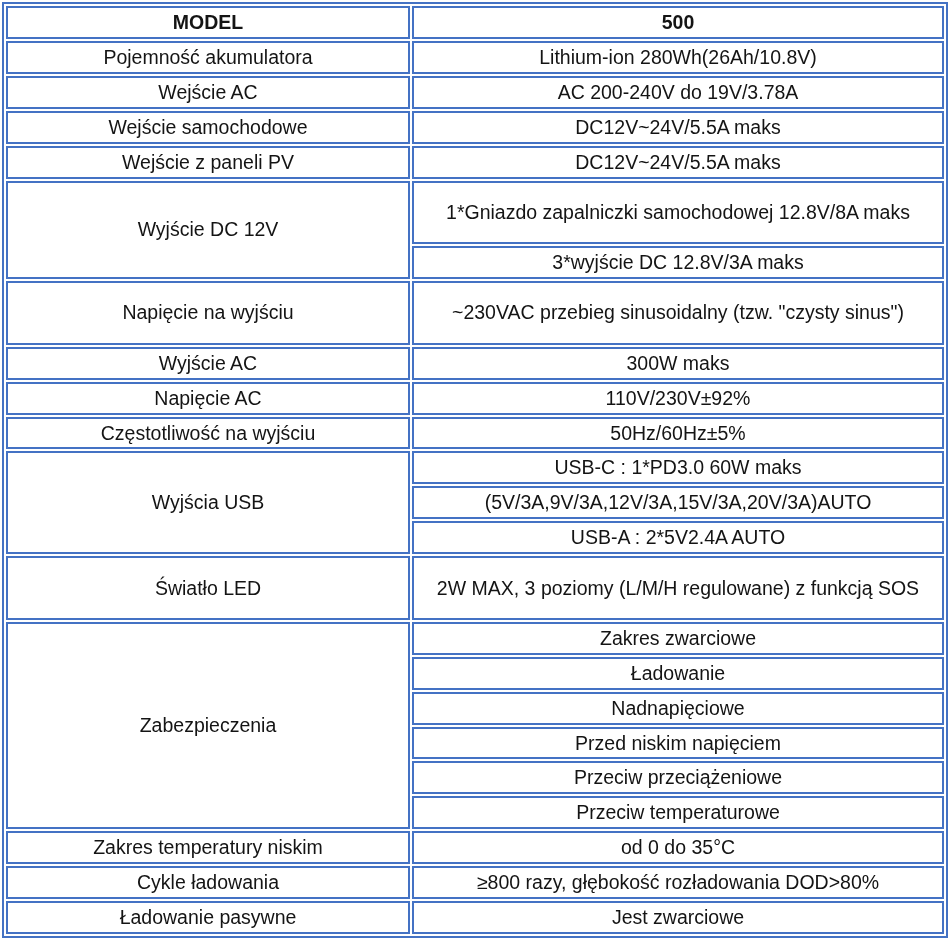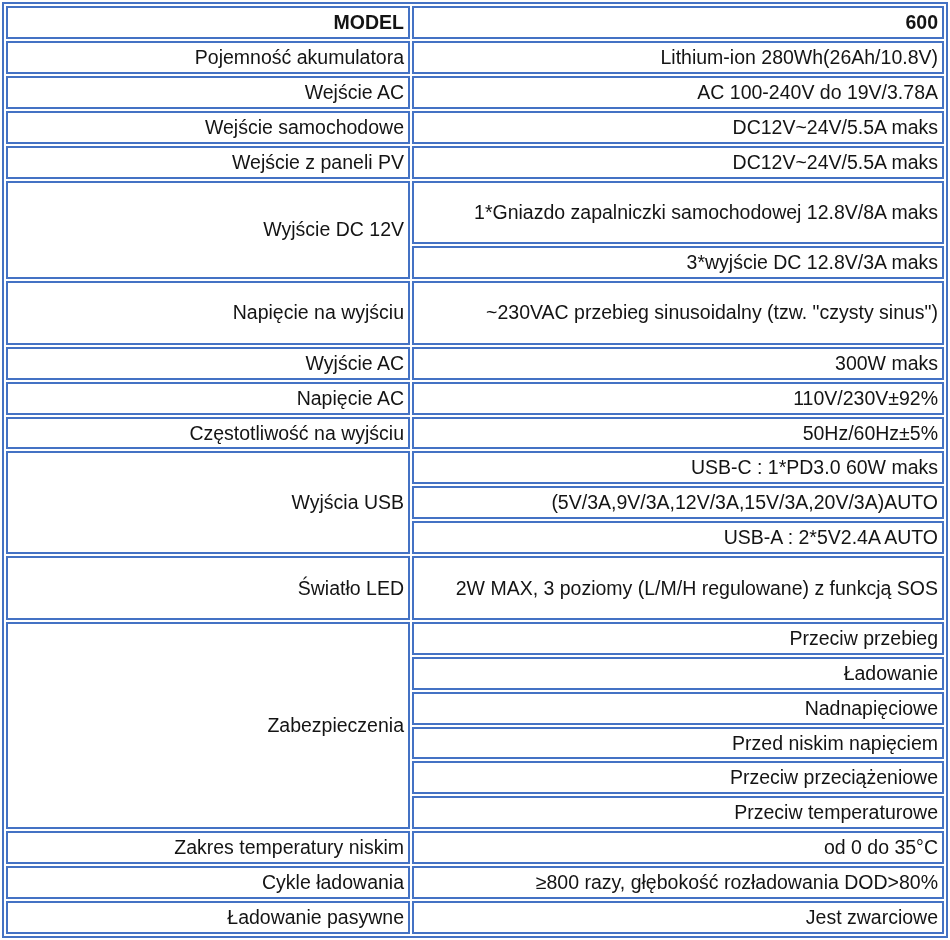--- a/index.html
+++ b/index.html
@@ -22,21 +22,21 @@
     table-layout: fixed;
     border-collapse: separate;
     border-spacing: 2px;
     border: 2px solid #4472C4;
     background: #ffffff;
   }
   table.spec td {
     box-sizing: border-box;
     border: 2px solid #4472C4;
     background: #ffffff;
-    text-align: right;
+    text-align: center;
     vertical-align: middle;
     color: #141414;
     font-size: 19.5px;
     line-height: 1.38;
     padding: 1px 4px;
     overflow: hidden;
     word-wrap: break-word;
   }
   col.c-label { width: 404px; }
   col.c-value { width: 532px; }
@@ -48,31 +48,31 @@
 
 <div class="page">
   <table class="spec">
     <colgroup>
       <col class="c-label">
       <col class="c-value">
     </colgroup>
     <tbody>
       <tr class="single">
         <td class="hdr">MODEL</td>
-        <td class="hdr">600</td>
+        <td class="hdr">500</td>
       </tr>
 
       <tr class="single">
         <td>Pojemność akumulatora</td>
         <td>Lithium-ion 280Wh(26Ah/10.8V)</td>
       </tr>
 
       <tr class="single">
         <td>Wejście AC</td>
-        <td>AC 100-240V do 19V/3.78A</td>
+        <td>AC 200-240V do 19V/3.78A</td>
       </tr>
 
       <tr class="single">
         <td>Wejście samochodowe</td>
         <td>DC12V~24V/5.5A maks</td>
       </tr>
 
       <tr class="single">
         <td>Wejście z paneli PV</td>
         <td>DC12V~24V/5.5A maks</td>
@@ -117,21 +117,21 @@
         <td>USB-A : 2*5V2.4A AUTO</td>
       </tr>
 
       <tr>
         <td>Światło LED</td>
         <td>2W MAX, 3 poziomy (L/M/H regulowane) z funkcją SOS</td>
       </tr>
 
       <tr class="single">
         <td rowspan="6">Zabezpieczenia</td>
-        <td>Przeciw przebieg</td>
+        <td>Zakres zwarciowe</td>
       </tr>
       <tr class="single">
         <td>Ładowanie</td>
       </tr>
       <tr class="single">
         <td>Nadnapięciowe</td>
       </tr>
       <tr class="single">
         <td>Przed niskim napięciem</td>
       </tr>

